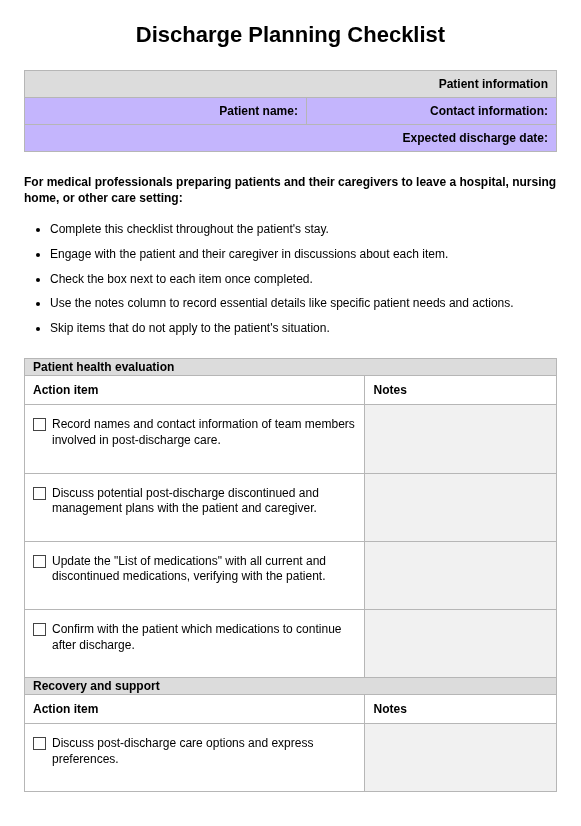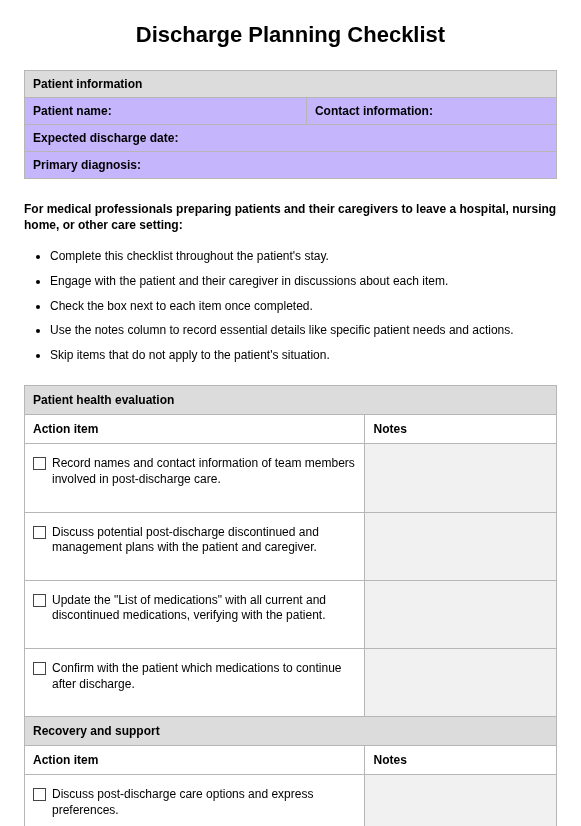--- a/index.html
+++ b/index.html
@@ -19,21 +19,21 @@
     margin: 4px 0 22px 0;
   }
   .info-table {
     width: 100%;
     border-collapse: collapse;
     margin-bottom: 22px;
   }
   .info-table td, .info-table th {
     border: 1px solid #b6b6b6;
     padding: 6px 8px;
-    text-align: left;
+    text-align: right;
     font-size: 12px;
     vertical-align: middle;
   }
   .info-table .section-header {
     background: #dcdcdc;
     font-weight: bold;
   }
   .info-table .field-row td {
     background: #c4b5fd;
     font-weight: bold;
@@ -60,21 +60,21 @@
   }
   .check-table td, .check-table th {
     border: 1px solid #b6b6b6;
     text-align: left;
     font-size: 12px;
     vertical-align: top;
   }
   .check-table .section-header td {
     background: #dcdcdc;
     font-weight: bold;
-    padding: 7px 8px;
+    padding: 1px 8px;
   }
   .check-table .col-header td {
     background: #fff;
     font-weight: bold;
     padding: 7px 8px;
   }
   .check-table .item-row td {
     padding: 12px 8px 24px 8px;
   }
   .check-table .item-row td.action-cell {
@@ -110,23 +110,20 @@
   <tbody>
       <tr class="section-header">
     <td colspan="2">Patient information</td>
   </tr>
   <tr class="field-row">
     <td style="width:53%">Patient name:</td>
     <td>Contact information:</td>
   </tr>
   <tr class="field-row">
     <td colspan="2">Expected discharge date:</td>
-  </tr>
-  <tr class="field-row">
-    <td colspan="2">Primary diagnosis:</td>
   </tr>
 </tbody>
   </table>
 
 <p class="intro">For medical professionals preparing patients and their caregivers to leave a hospital, nursing home, or other care setting:</p>
 
 <ul class="instructions">
   <li>Complete this checklist throughout the patient's stay.</li>
   <li>Engage with the patient and their caregiver in discussions about each item.</li>
   <li>Check the box next to each item once completed.</li>

